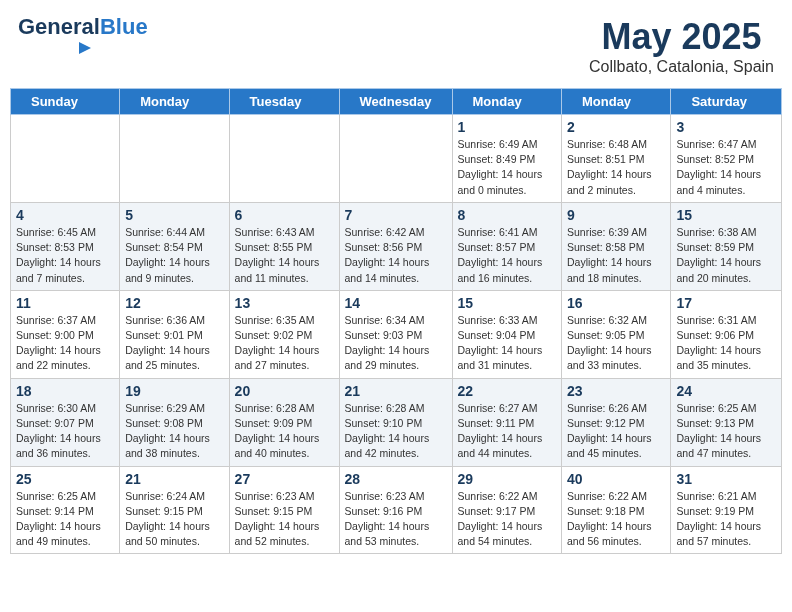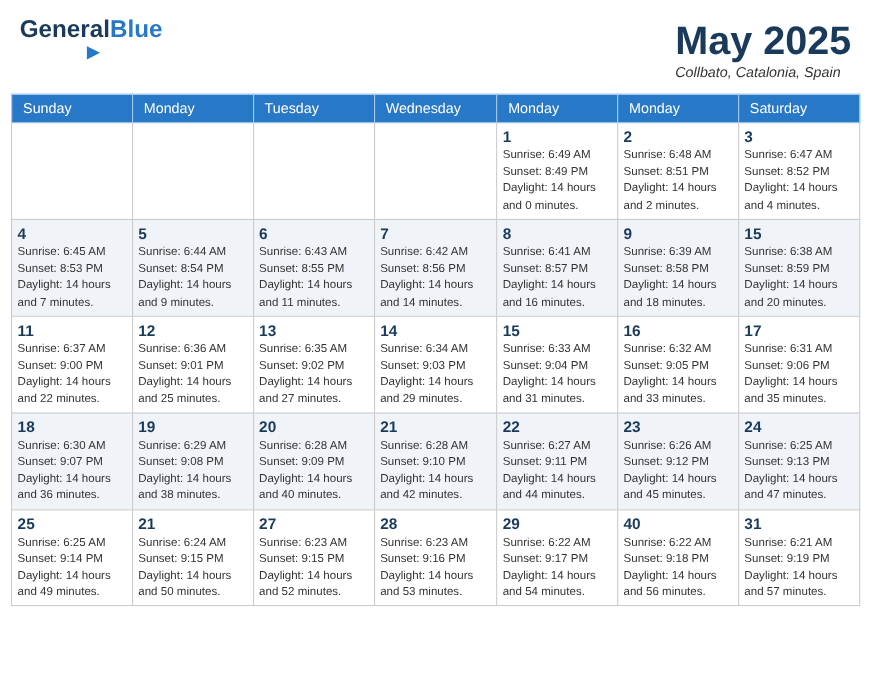--- a/index.html
+++ b/index.html
@@ -23,44 +23,43 @@
       align-items: flex-start;
     }
     .logo-text {
       font-size: 22px;
       font-weight: bold;
       color: #1a3a5c;
       line-height: 1;
     }
     .logo-text .blue { color: #2878c8; }
     .title-block {
-      text-align: left;
+      text-align: center;
     }
     .title-block .month-year {
       font-size: 36px;
       font-weight: bold;
       color: #1a3a5c;
     }
     .title-block .location {
-      font-size: 13px;
+      font-size: 16px;
       color: #333;
-      font-style: italic;
     }
     .calendar {
       width: 100%;
       border-collapse: collapse;
       font-size: 11px;
     }
     .calendar th {
       background: #2878c8;
       color: #fff;
       text-align: left;
-      padding: 5px 10px;
+      padding: 5px 20px;
       font-size: 13px;
-      font-weight: normal;
+      font-weight: bold;
       border: 1px solid #aac8e8;
     }
     .calendar td {
       border: 1px solid #ccc;
       vertical-align: top;
       padding: 4px 5px;
       width: 113px;
       min-height: 80px;
       background: #fff;
     }

